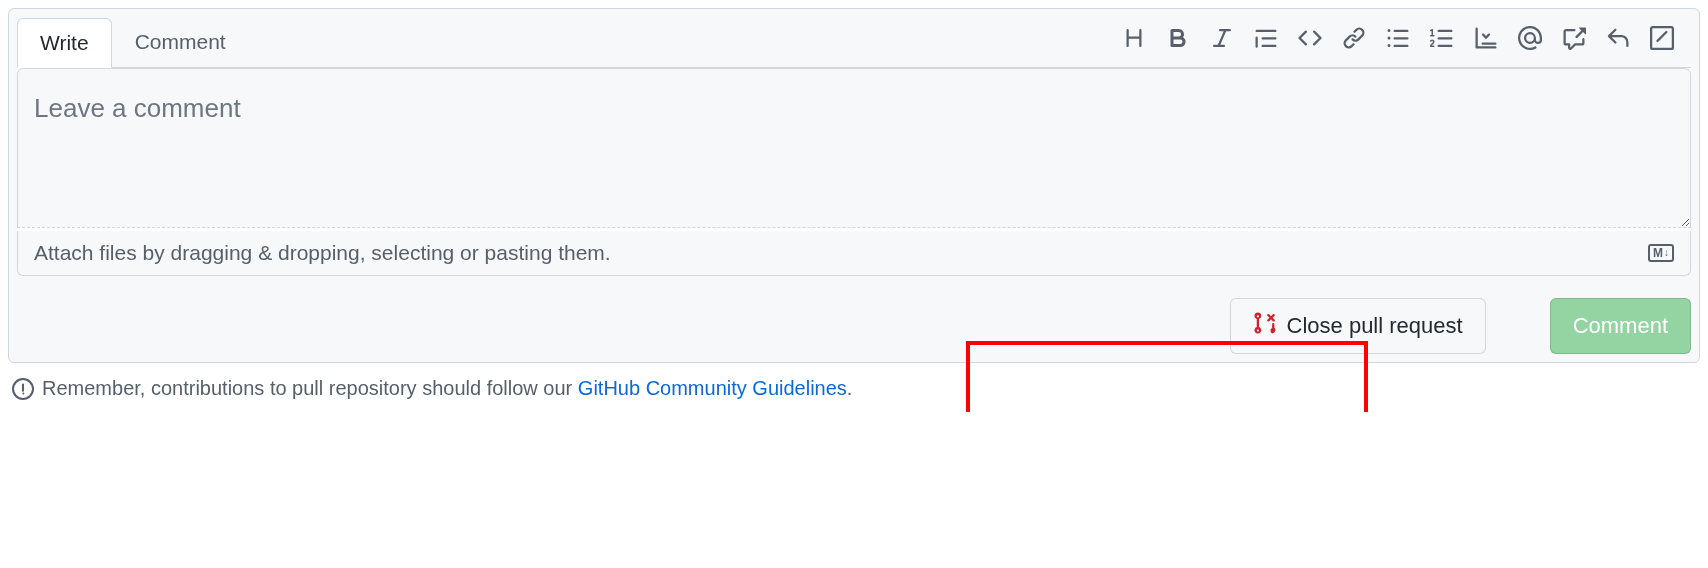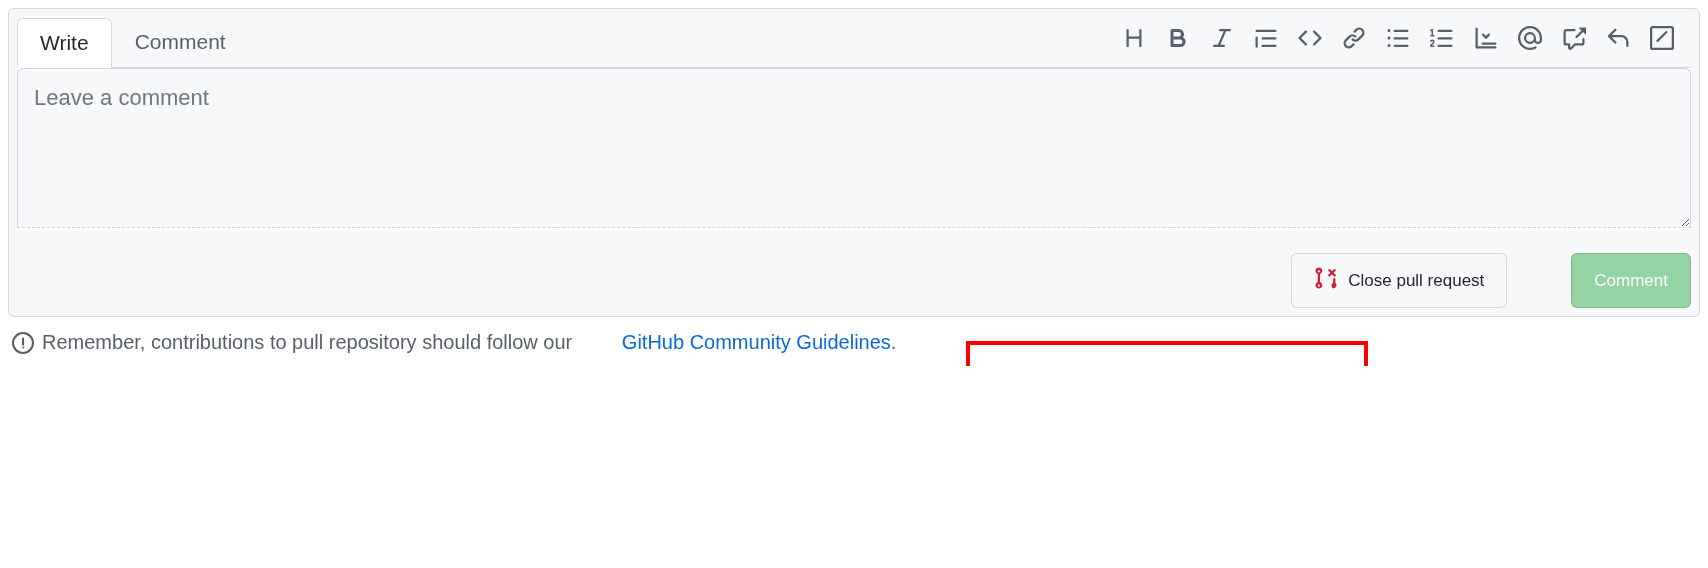--- a/index.html
+++ b/index.html
@@ -7,33 +7,33 @@
     .comment-box { border: 1px solid #d0d7de; border-radius: 6px; background: #f6f8fa; }
     .tab-bar { display: flex; align-items: center; padding: 8px 8px 0 8px; }
     .tabs { display: flex; gap: 0; }
     .tab { padding: 12px 22px; font-size: 21px; color: #57606a; cursor: pointer; border: 1px solid transparent; border-top-left-radius: 6px; border-top-right-radius: 6px; background: transparent; }
     .tab.active { color: #24292f; background: #fff; border-color: #d0d7de; border-bottom-color: #fff; position: relative; top: 1px; }
     .toolbar { margin-left: auto; display: flex; gap: 14px; padding-right: 14px; padding-bottom: 8px; align-items: center; }
     .tb-btn { width: 30px; height: 30px; display: inline-flex; align-items: center; justify-content: center; color: #57606a; cursor: pointer; background: transparent; border: none; }
     .tb-btn svg { width: 24px; height: 24px; fill: currentColor; }
     .body-area { background: #fff; border-top: 1px solid #d0d7de; border-bottom-left-radius: 6px; border-bottom-right-radius: 6px; margin: 0 8px 8px 8px; }
     .textarea-wrap { padding: 0; }
-    textarea { width: 100%; border: 1px solid #d0d7de; border-top-left-radius: 6px; border-top-right-radius: 6px; padding: 16px 16px; font-size: 22px; color: #a16207; background: #f6f8fa; font-family: inherit; resize: vertical; min-height: 160px; border-bottom: 1px dashed #d0d7de; }
+    textarea { width: 100%; border: 1px solid #d0d7de; border-top-left-radius: 6px; border-top-right-radius: 6px; padding: 24px 16px; font-size: 26px; color: #a16207; background: #f6f8fa; font-family: inherit; resize: vertical; min-height: 160px; border-bottom: 1px dashed #d0d7de; }
     textarea::placeholder { color: #6e7781; }
     .attach-row { display: flex; align-items: center; padding: 10px 16px; font-size: 21px; color: #57606a; border: 1px solid #d0d7de; border-top: none; border-bottom-left-radius: 6px; border-bottom-right-radius: 6px; background: #f6f8fa; }
     .md-badge { margin-left: auto; border: 2px solid #57606a; border-radius: 3px; font-size: 12px; font-weight: 900; padding: 0 3px; color: #57606a; display: inline-flex; align-items: center; gap: 1px; line-height: 14px; }
     .md-badge .arrow { font-size: 10px; }
     .actions { display: flex; justify-content: flex-end; gap: 16px; padding: 14px 8px 8px 8px; position: relative; }
-    .btn { padding: 12px 22px; font-size: 17px; border-radius: 6px; cursor: pointer; display: inline-flex; align-items: center; gap: 10px; border: 1px solid rgba(27,31,36,0.15); }
+    .btn { padding: 12px 22px; font-size: 22px; border-radius: 6px; cursor: pointer; display: inline-flex; align-items: center; gap: 10px; border: 1px solid rgba(27,31,36,0.15); }
     .btn-default { background: #f6f8fa; color: #24292f; }
     .btn-primary { background: #94d3a2; color: #fff; border-color: rgba(27,31,36,0.15); font-weight: 500; margin-left: 48px; }
     .close-icon svg { width: 24px; height: 24px; }
     .highlight-box { position: absolute; border: 4px solid #ff0000; pointer-events: none; }
     .footer-note { display: flex; align-items: center; gap: 8px; padding: 14px 4px 4px 4px; font-size: 20px; color: #57606a; }
-    .footer-note a { color: #0969da; text-decoration: none; margin-left: 44px; }
+    .footer-note a { color: #0969da; text-decoration: none; }
     .info-icon { width: 22px; height: 22px; display: inline-flex; align-items: center; justify-content: center; }
     .info-icon svg { width: 22px; height: 22px; fill: #57606a; }
     .container { position: relative; }
   </style>
 </head>
 <body>
 
 <div class="container">
   <div class="comment-box">
     <div class="tab-bar">
@@ -106,20 +106,27 @@
             <svg viewBox="0 0 16 16">
               <path d="M1.75 1.5a.25.25 0 00-.25.25v12.5c0 .138.112.25.25.25h12.5a.25.25 0 00.25-.25V1.75a.25.25 0 00-.25-.25H1.75zM0 1.75C0 .784.784 0 1.75 0h12.5C15.216 0 16 .784 16 1.75v12.5A1.75 1.75 0 0114.25 16H1.75A1.75 1.75 0 010 14.25V1.75zm11.47 2.78a.75.75 0 00-1.06-1.06L4.47 9.41a.75.75 0 101.06 1.06l5.94-5.94z"></path>
             </svg>
           </button>
       </div>
     </div>
     <div class="body-area">
       <div class="textarea-wrap">
         <textarea placeholder="Leave a comment" style=""></textarea>
       </div>
+      <div class="attach-row">
+        <span>Attach files by dragging &amp; dropping, selecting or pasting them.</span>
+        <span class="md-badge">
+            <span>M</span>
+            <span class="arrow">↓</span>
+          </span>
+      </div>
     </div>
     <div class="actions">
       <button class="btn btn-default">
         <span class="close-icon">
           <svg viewBox="0 0 16 16">
               <path fill="#cf222e" d="M3.25 1A2.25 2.25 0 014 5.372v5.256a2.251 2.251 0 11-1.5 0V5.372A2.251 2.251 0 013.25 1zm9.5 14a2.25 2.25 0 001.5-3.872V8.75a.75.75 0 00-1.5 0v2.378A2.251 2.251 0 0012.75 15zm-9.5-2.75a.75.75 0 100 1.5.75.75 0 000-1.5zm0-9.5a.75.75 0 100 1.5.75.75 0 000-1.5zm9.5 9.5a.75.75 0 100 1.5.75.75 0 000-1.5zM14.28 2.22a.75.75 0 00-1.06 0L12 3.44l-1.22-1.22a.75.75 0 10-1.06 1.06L10.94 4.5 9.72 5.72a.75.75 0 101.06 1.06L12 5.56l1.22 1.22a.75.75 0 101.06-1.06L13.06 4.5l1.22-1.22a.75.75 0 000-1.06z"></path>
             </svg>
         </span>
         <span>Close pull request</span>
       </button>

